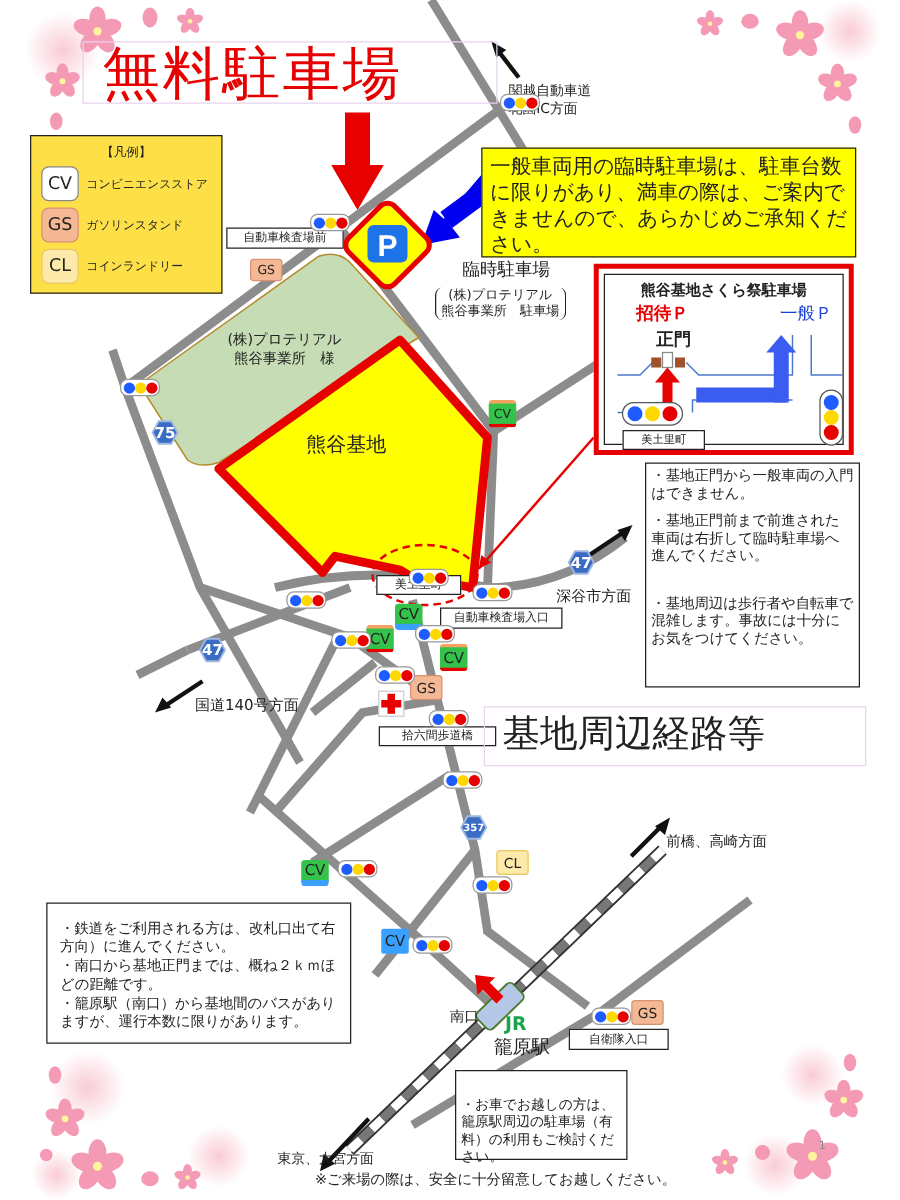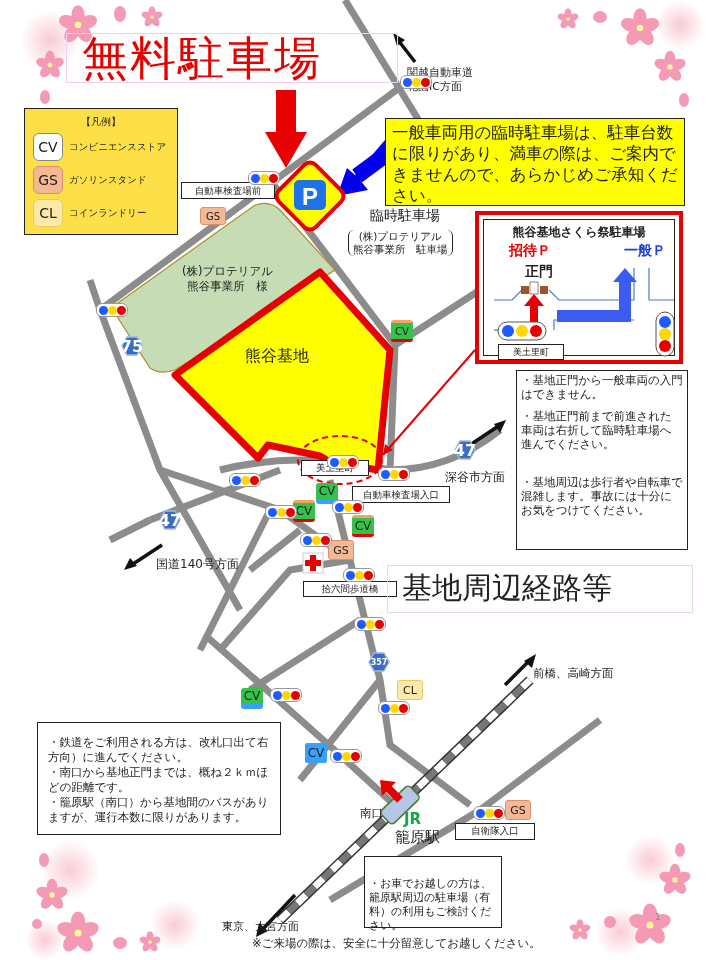--- a/index.html
+++ b/index.html
@@ -11,21 +11,21 @@
   .legend{position:absolute;left:24px;top:108px;width:152px;height:125px;border:1.5px solid #222;background:#fde047;}
   .legend-title{position:absolute;left:0;width:100%;top:6px;text-align:center;font-size:10px;}
   .legend-row{position:absolute;left:8px;height:28px;display:flex;align-items:center;font-size:9.5px;}
   .legend-chip{width:28px;height:26px;border-radius:6px;border:1px solid #888;display:flex;align-items:center;justify-content:center;font-size:14px;margin-right:6px;}
   .note{position:absolute;background:#fff;border:1.5px solid #222;font-size:12px;line-height:15.5px;}
   .yellow-note{position:absolute;left:385px;top:118px;width:300px;height:88px;background:#ffff00;border:1.5px solid #222;font-size:16.5px;line-height:21px;padding:3px 6px;box-sizing:border-box;}
   .label-box{position:absolute;background:#fff;border:1.2px solid #222;font-size:9.5px;text-align:center;white-space:nowrap;}
   .chip{position:absolute;border-radius:3px;font-size:11px;display:flex;align-items:center;justify-content:center;}
   .sig{position:absolute;width:30px;height:12px;border-radius:6px;background:#fff;border:1px solid #999;display:flex;align-items:center;justify-content:center;gap:0;}
   .sig i{display:block;width:9px;height:9px;border-radius:50%;}
-  .hex{position:absolute;width:24px;height:22px;display:flex;align-items:center;justify-content:center;color:#fff;font-size:16px;font-weight:bold;}
+  .hex{position:absolute;width:24px;height:22px;display:flex;align-items:center;justify-content:center;color:#fff;font-size:12px;font-weight:bold;}
   .maplabel{position:absolute;font-size:11px;white-space:nowrap;}
   .inset{position:absolute;left:475px;top:211px;width:208px;height:153px;border:4px solid #e60000;background:#fff;box-sizing:border-box;}
   .inset-inner{position:absolute;left:4px;top:4px;right:4px;bottom:4px;border:1.2px solid #222;}
 </style>
 </head>
 <body>
 
 <svg class="map" width="720" height="960">
   <defs>
     <radialGradient id="blur" cx="50%" cy="50%" r="50%">
@@ -190,26 +190,26 @@
 </div>
 <div class="maplabel" style="left:182px;top:264px;font-size:11.5px;line-height:15px;text-align:center;">
   <div>(株)プロテリアル</div>
   <div>熊谷事業所　様</div>
 </div>
 <div class="maplabel" style="left:245px;top:346px;font-size:16px;">熊谷基地</div>
 <div class="label-box" style="left:301px;top:460px;width:66px;height:14px;line-height:14px;">美土里町</div>
 <div class="label-box" style="left:352px;top:486px;width:96px;height:15px;line-height:15px;">自動車検査場入口</div>
 <div class="maplabel" style="left:445px;top:469px;font-size:12px;">深谷市方面</div>
 <div class="maplabel" style="left:156px;top:556px;font-size:12px;">国道140号方面</div>
-<div class="label-box" style="left:303px;top:581px;width:92px;height:14px;line-height:14px;">拾六間歩道橋</div>
+<div class="label-box" style="left:303px;top:581px;width:92px;height:14px;line-height:14px;font-family:Liberation Mono, monospace;">拾六間歩道橋</div>
 <div class="maplabel" style="left:533px;top:666px;font-size:11.5px;">前橋、高崎方面</div>
 <div class="maplabel" style="left:360px;top:806px;font-size:11.5px;">南口</div>
 <div class="maplabel" style="left:404px;top:810px;font-size:15px;font-weight:bold;color:#1aa34a;">JR</div>
 <div class="maplabel" style="left:395px;top:828px;font-size:15px;">籠原駅</div>
-<div class="label-box" style="left:455px;top:823px;width:78px;height:15px;line-height:15px;font-family:Liberation Serif, serif;">自衛隊入口</div>
+<div class="label-box" style="left:455px;top:823px;width:78px;height:15px;line-height:15px;">自衛隊入口</div>
 <div class="maplabel" style="left:222px;top:873px;font-size:11px;margin-top:46px;">東京、大宮方面</div>
 
 <div class="chip" style="left:200px;top:207px;width:24px;height:16px;background:#f4b894;border:1px solid #d99070;font-size:10px;">GS</div>
 <div class="chip" style="left:391px;top:320px;width:22px;height:16px;background:#35c24a;border-top:3px solid #f4a460;border-bottom:3px solid #e60000;font-size:10px;">CV</div>
 <div class="chip" style="left:316px;top:483px;width:22px;height:16px;background:#35c24a;border-bottom:5px solid #3aa0ff;font-size:12px;">CV</div>
 <div class="chip" style="left:293px;top:500px;width:22px;height:16px;background:#35c24a;border-top:3px solid #f4a460;border-bottom:3px solid #e60000;font-size:12px;">CV</div>
 <div class="chip" style="left:352px;top:515px;width:22px;height:16px;background:#35c24a;border-top:3px solid #f4a460;border-bottom:3px solid #e60000;font-size:12px;">CV</div>
 <div class="chip" style="left:328px;top:540px;width:24px;height:18px;background:#f4b894;border:1px solid #d99070;">GS</div>
 <div class="chip" style="left:241px;top:688px;width:22px;height:16px;background:#35c24a;border-bottom:5px solid #3aa0ff;font-size:12px;">CV</div>
 <div class="chip" style="left:397px;top:680px;width:24px;height:18px;background:#fde9a9;border:1px solid #e8c860;">CL</div>
@@ -289,21 +289,21 @@
 <div class="sig" style="left:473px;top:806px;">
     <i style="background:#1e5cff"></i>
     <i style="background:#ffd800"></i>
     <i style="background:#e60000"></i>
   </div>
 
 <div class="inset">
   <div class="inset-inner">
     <div class="abs" style="left:0;right:0;top:4px;text-align:center;font-size:12px;font-weight:bold;">熊谷基地さくら祭駐車場</div>
     <div class="abs" style="left:25px;top:22px;font-size:14px;font-weight:bold;color:#e60000;">招待Ｐ</div>
-    <div class="abs" style="left:140px;top:22px;font-size:14px;font-weight:bold;color:#1e40d8;">一般Ｐ</div>
+    <div class="abs" style="left:140px;top:22px;font-size:14px;font-weight:normal;color:#1e40d8;">一般Ｐ</div>
     <div class="abs" style="left:41px;top:43px;font-size:14px;font-weight:bold;">正門</div>
     <svg class="abs" style="left:0;top:0;" width="192" height="137">
       <g stroke="#4a7ac8" stroke-width="1.2" fill="none">
         <path d="M10,80 L28,80 L38,70"></path>
         <path d="M65,70 L75,80 L150,80 L150,48"></path>
         <path d="M165,48 L165,80 L190,80"></path>
         <path d="M10,110 L40,110"></path>
         <path d="M70,110 L70,100 L150,100"></path>
       </g>
       <rect x="37" y="66" width="8" height="8" fill="#a0522d"></rect>

